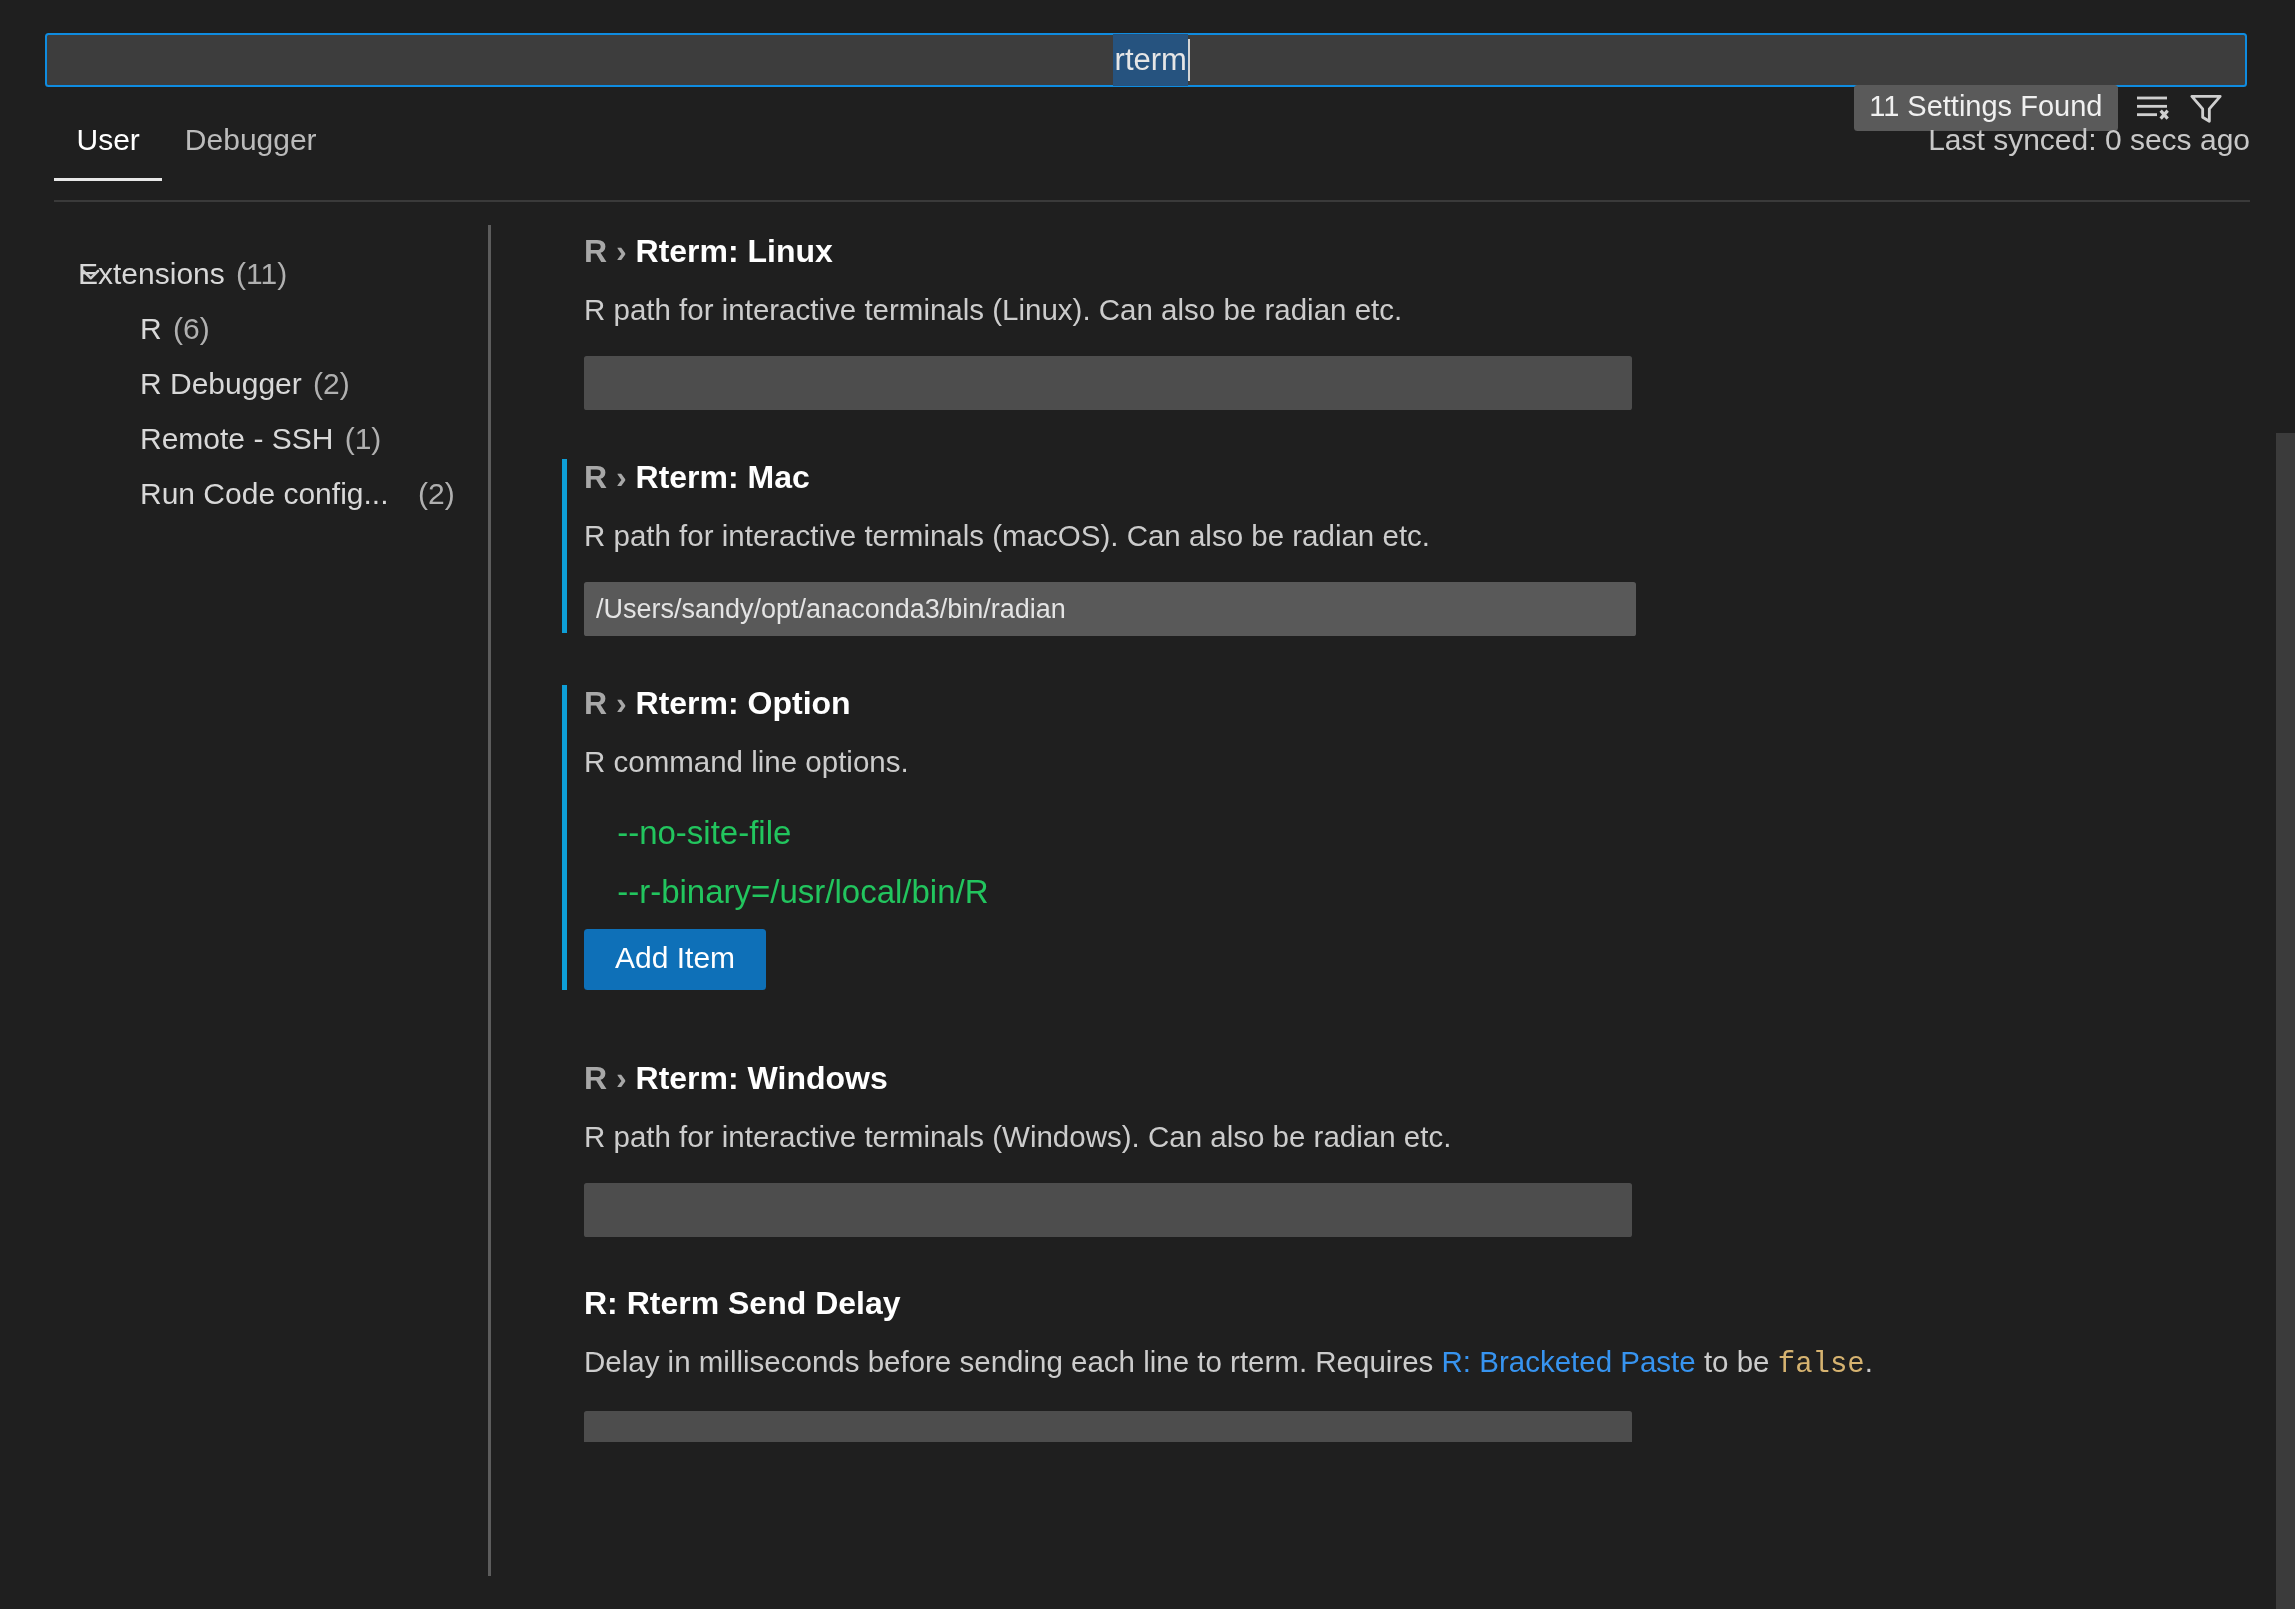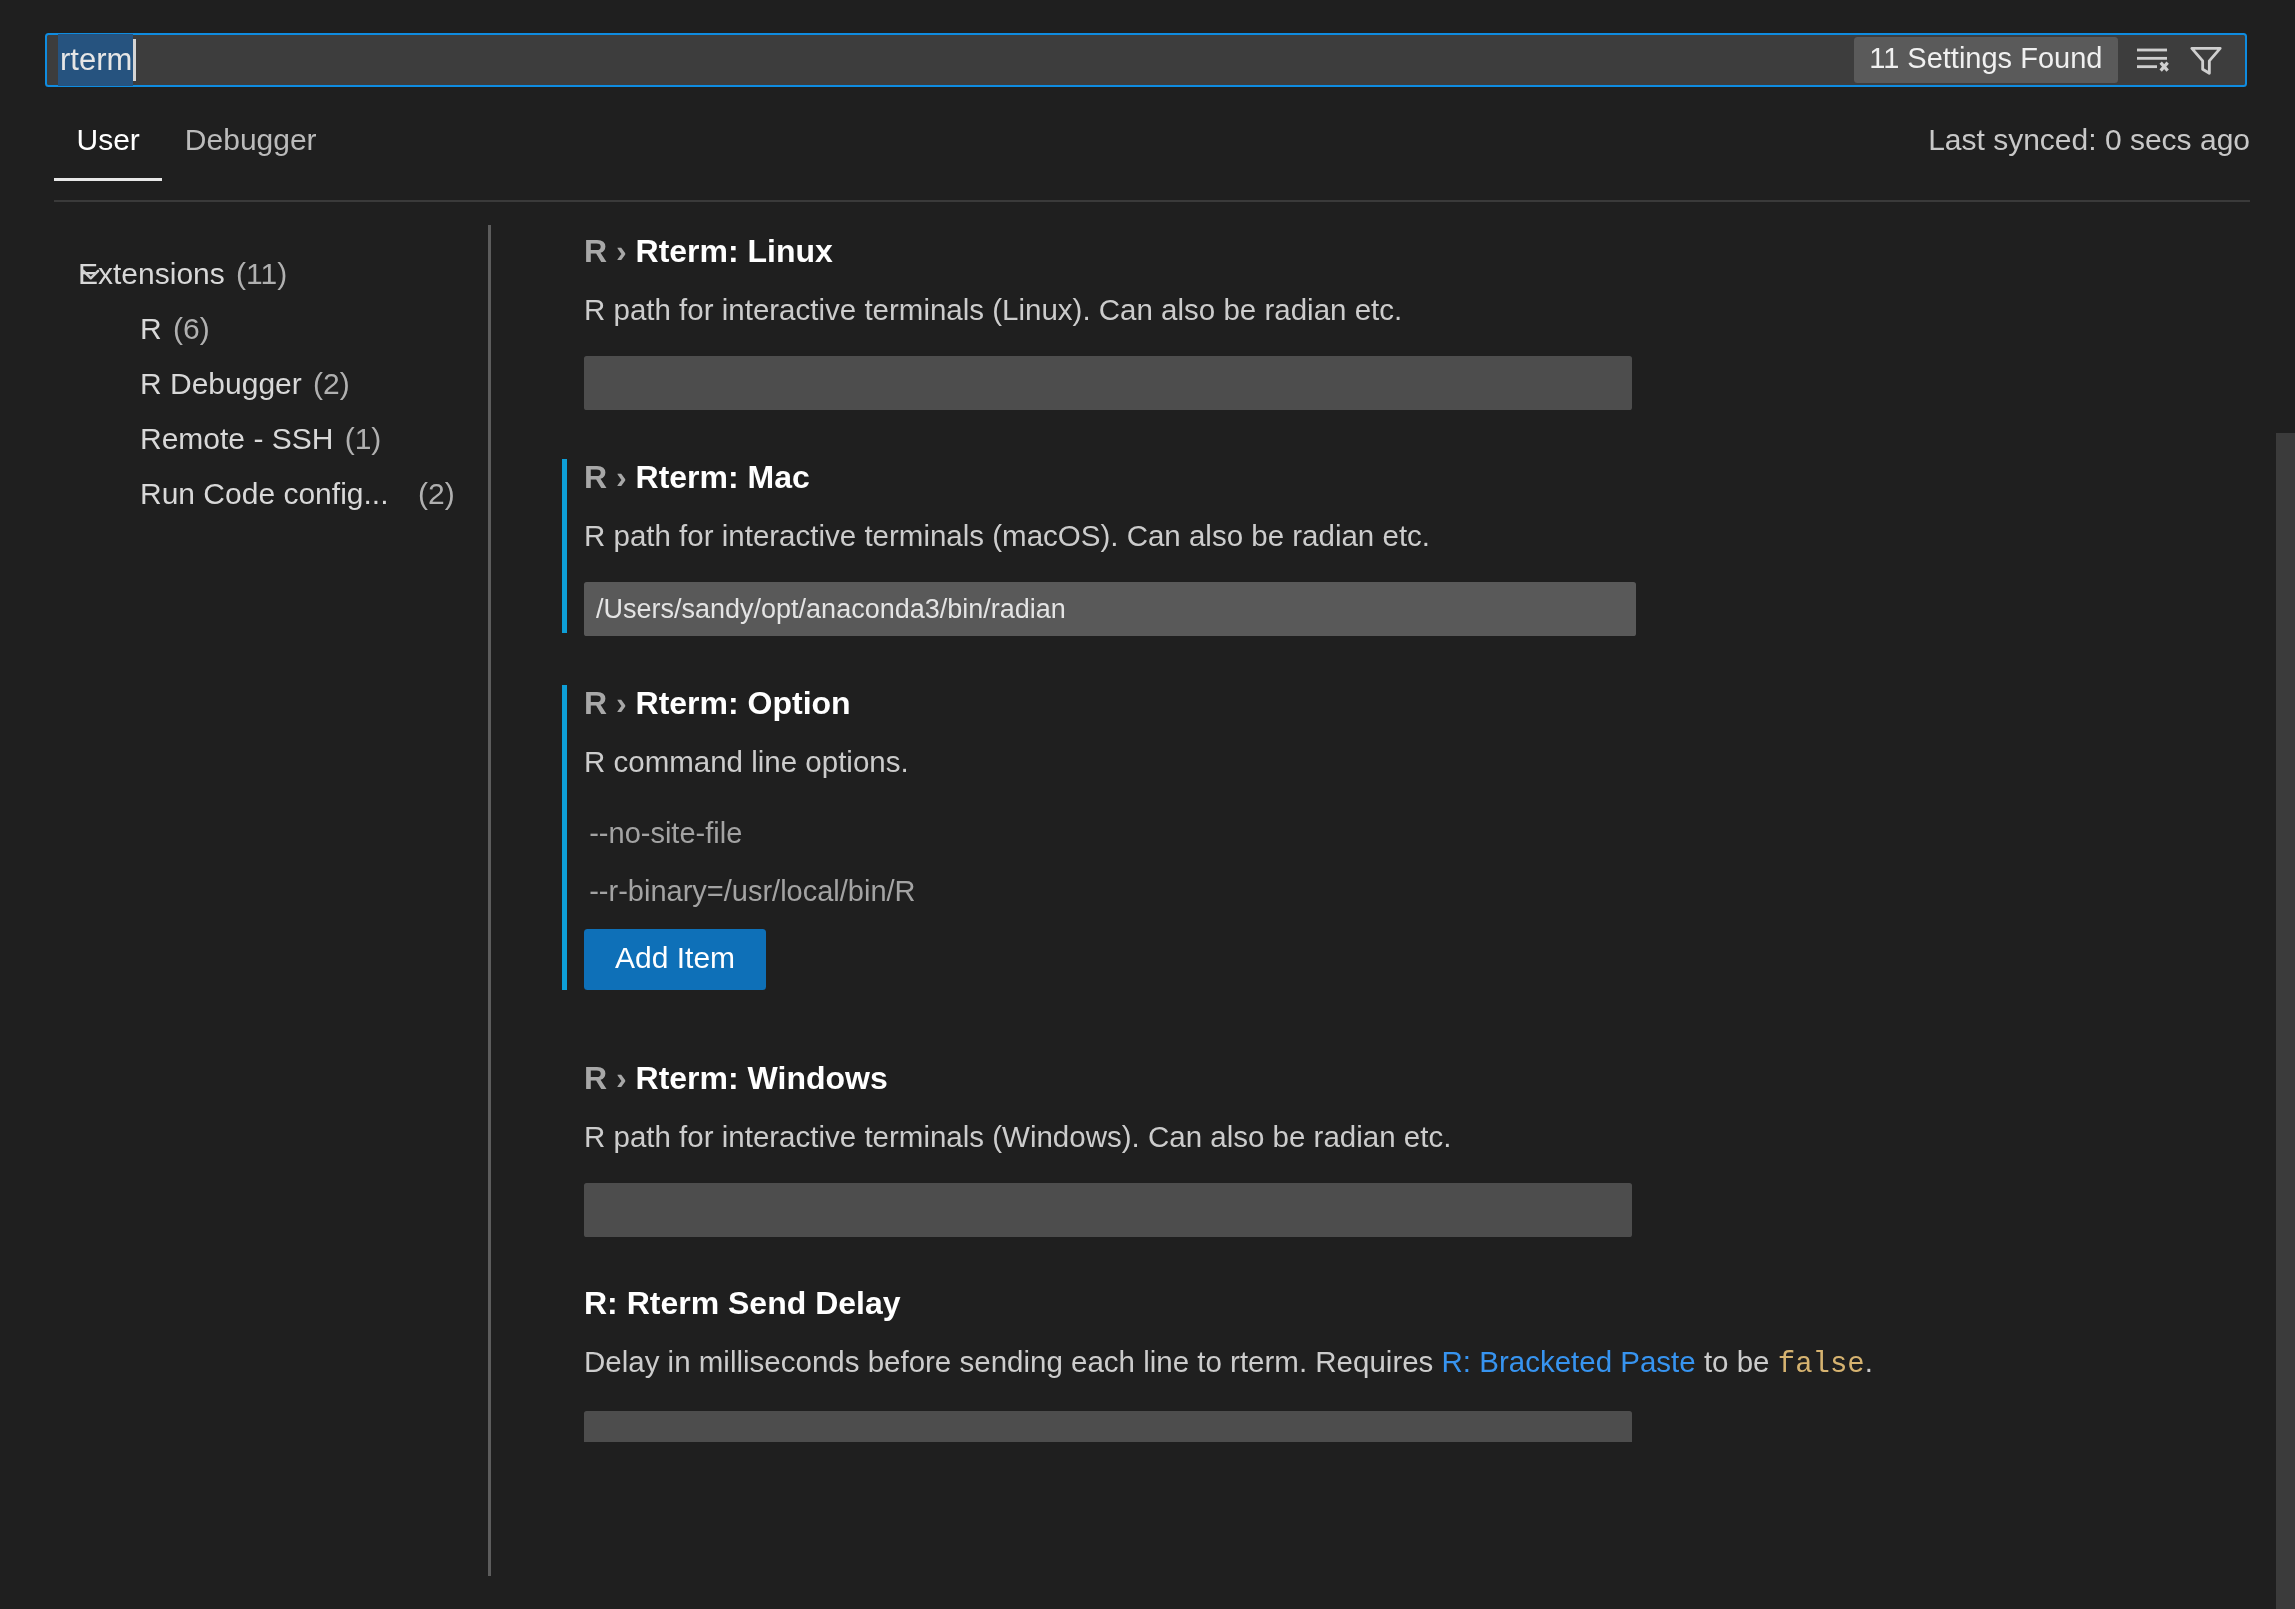--- a/index.html
+++ b/index.html
@@ -14,21 +14,21 @@
   .search-row {
     position: absolute; left: 0; top: 0; width: 2295px; height: 102px;
     background: #1f1f1f;
   }
   .search-box {
     position: absolute; left: 45px; top: 33px;
     width: 2202px; height: 54px;
     background: #3d3d3d;
     border: 2.6px solid #0f8ce0;
     border-radius: 3.5px;
-    display: flex; align-items: center;
+    display: flex; align-items: center; flex-direction: column;
   }
   .search-text-wrap {
     position: relative; margin-left: 11.3px;
     display: flex; align-items: center; height: 100%;
   }
   .search-sel {
     background: #26537f; color: #e6e6e6;
     font-size: 31px; line-height: 47px;
     padding: 1.7px 0.9px 3.5px 1.7px;
     white-space: pre;
@@ -123,22 +123,22 @@
     font-family: "Liberation Mono", monospace;
     color: #d6b370; font-size: 29px;
   }
   .s-input {
     background: #4d4d4d; border: none; border-radius: 2.6px;
     height: 54px; width: 1048px; display: flex; align-items: center;
     padding: 0 12px; color: #e4e4e4; font-size: 27px;
   }
   .s-input.filled { background: #595959; width: 1052px; }
   .s-listitem {
-    font-size: 29px; color: #a3a3a3; height: 50px;
-    display: flex; align-items: center; padding-left: 5.2px; white-space: nowrap;
+    font-size: 33px; color: #22c55e; height: 50px;
+    display: flex; align-items: center; padding-left: 5.2px; white-space: nowrap; margin-left: 28px;
   }
   .btn-add {
     background: #0e70b8; color: #ffffff; font-size: 30px;
     border: none; border-radius: 3.5px;
     padding: 12px 31px 15.6px 31px; cursor: pointer;
     display: inline-block;
   }
   .s-input-cut {
     background: #4d4d4d; height: 31px; width: 1048px; border-radius: 2.6px 2.6px 0 0;
   }

